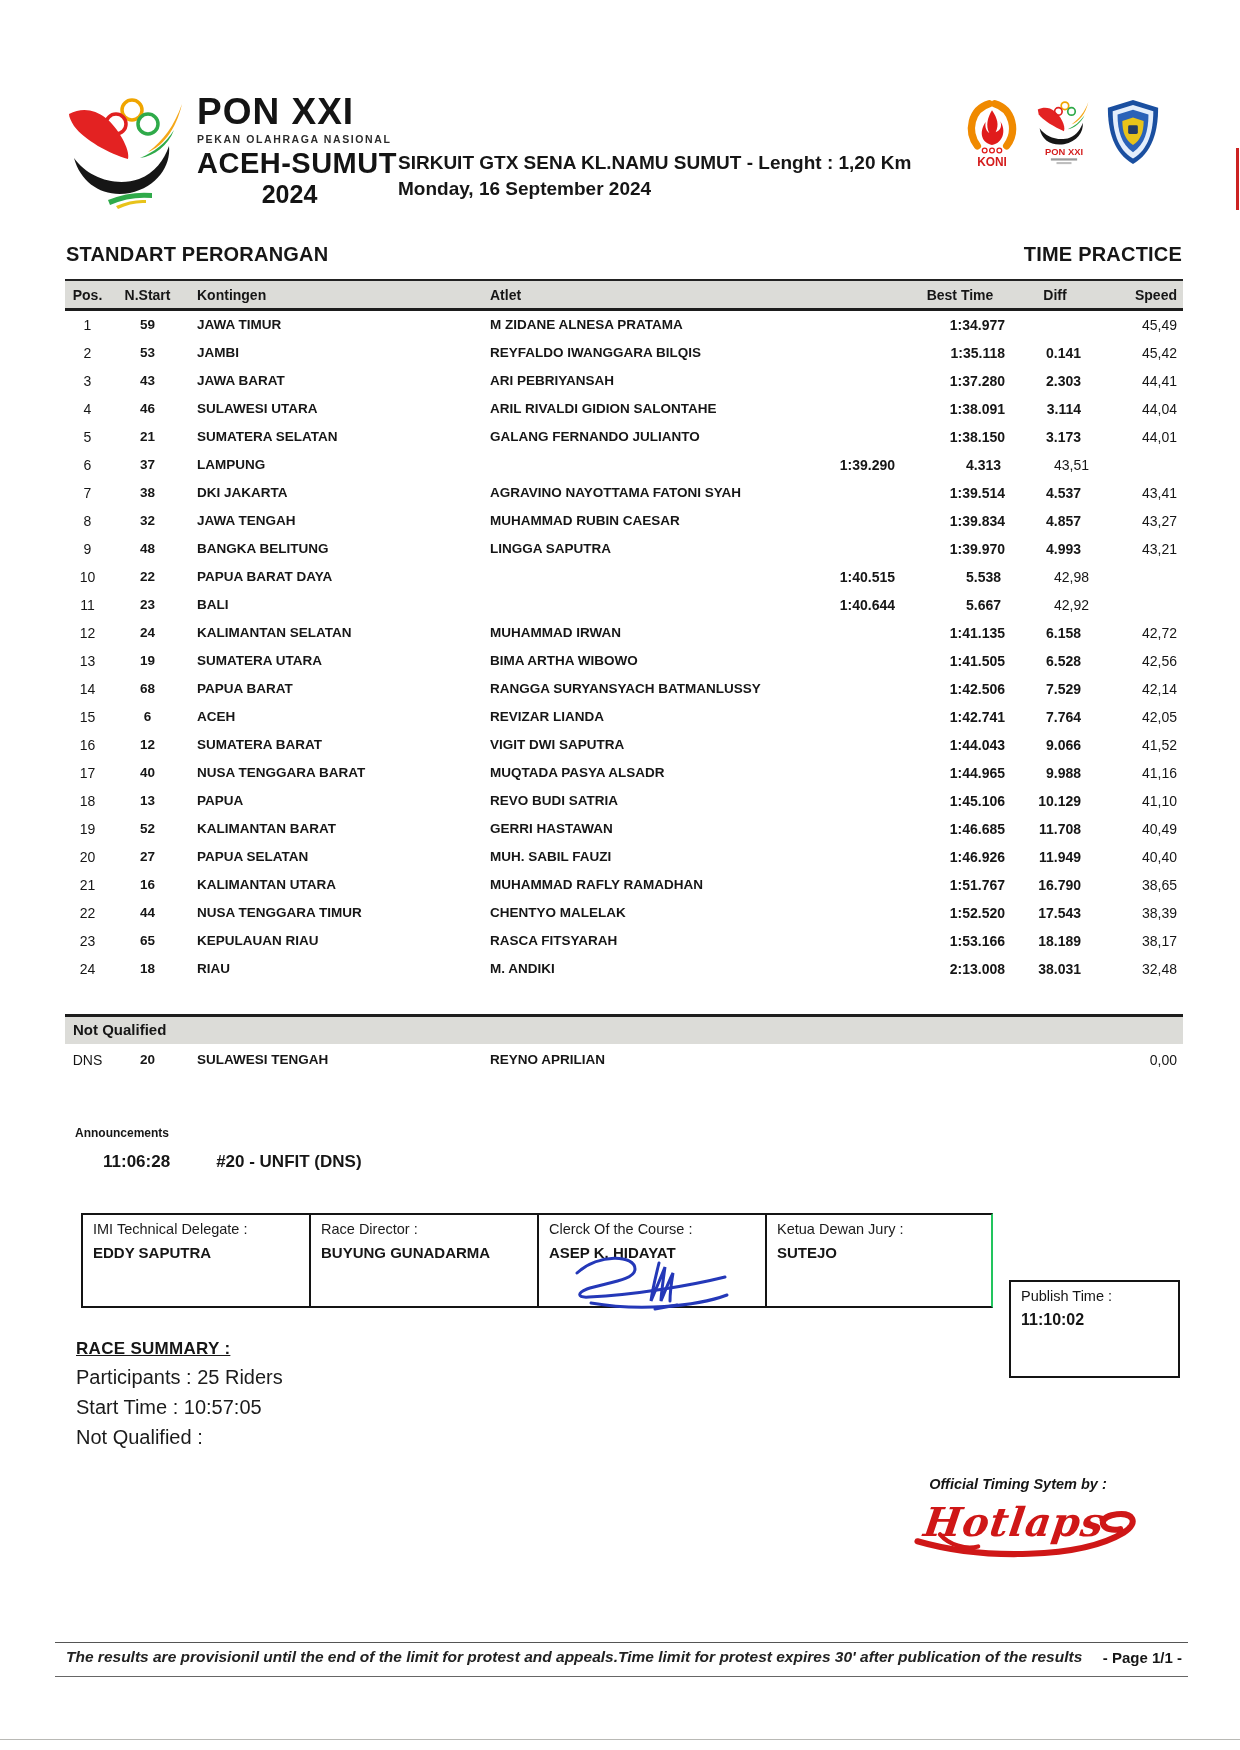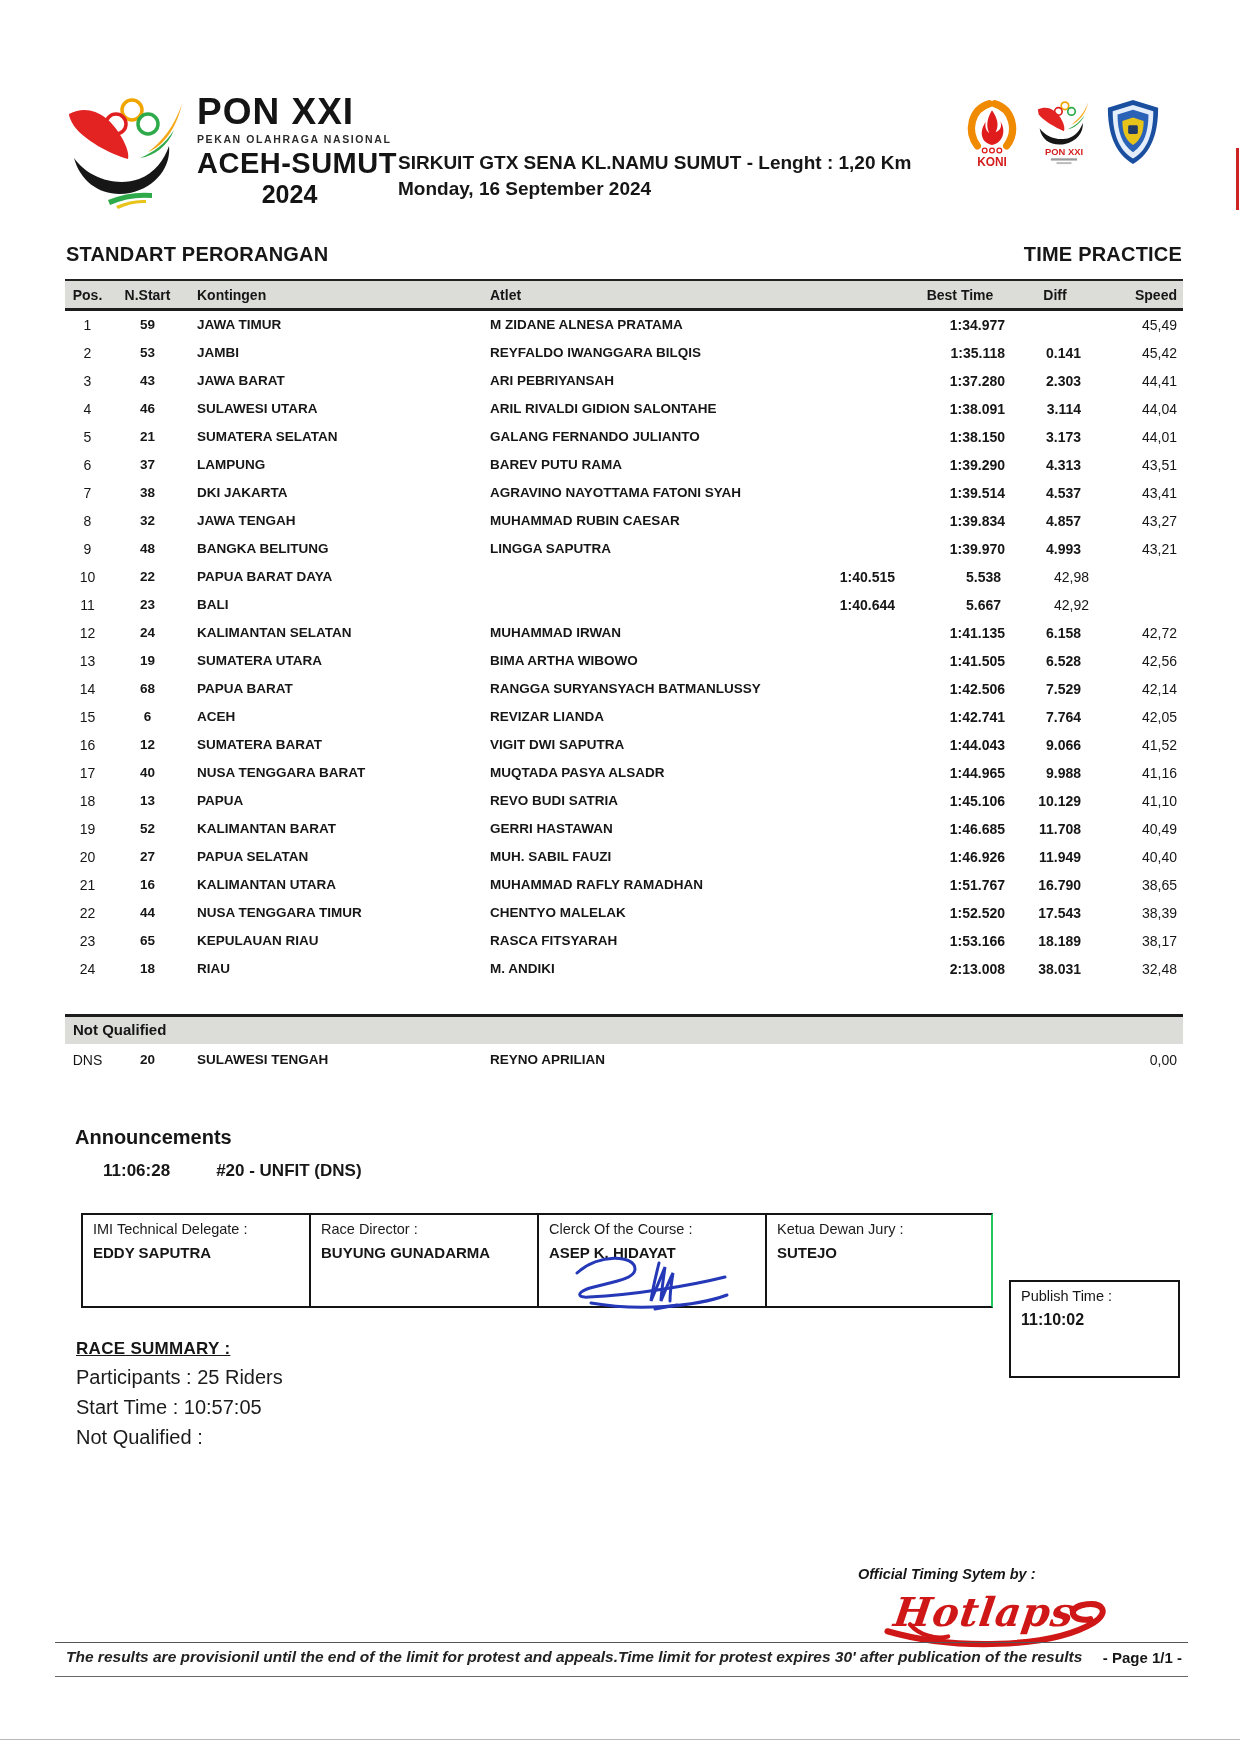--- a/index.html
+++ b/index.html
@@ -57,21 +57,21 @@
   
   .nq-bar{
     position:absolute;top:1014px;left:65px;width:1118px;height:27px;
     background:#dcdcd8;border-top:3px solid #1d1d1d;
   }
   .nq-label{font-size:15px;font-weight:bold;line-height:26px;padding-left:8px;}
   .nq-rows{position:absolute;top:1046px;left:65px;width:1118px;}
 
   
   .ann{position:absolute;top:1126px;left:75px;width:700px;}
-  .ann-title{font-size:20px;font-weight:bold;}
+  .ann-title{font-size:12px;font-weight:bold;}
   .ann-item{margin-top:12px;display:flex;font-size:17px;font-weight:bold;}
   .ann-time{margin-left:28px;}
   .ann-text{margin-left:46px;}
 
   
   .officials{position:absolute;top:1213px;left:81px;display:flex;}
   .obox{
     width:228px;height:95px;border:2px solid #141414;border-right:none;
     padding:6px 10px;box-sizing:border-box;position:relative;background:#fff;
   }
@@ -85,21 +85,21 @@
   }
   .publish-label{font-size:14.5px;}
   .publish-value{font-size:16px;font-weight:bold;margin-top:7px;}
 
   
   .summary{position:absolute;top:1339px;left:76px;width:500px;}
   .summary-title{font-size:17px;font-weight:bold;text-decoration:underline;letter-spacing:.3px;}
   .summary-line{font-size:20px;margin-top:7px;color:#1b1b1b;}
 
   
-  .timing{position:absolute;top:1566px;right:62px;width:320px;text-align:left;}
+  .timing{position:absolute;top:1476px;right:62px;width:320px;text-align:center;}
   .timing-label{font-size:14.5px;font-weight:bold;font-style:italic;}
   .timing-logo{margin-top:4px;}
 
   
   .footer-line1{position:absolute;top:1642px;left:55px;right:52px;border-top:1.5px solid #555;}
   .footer-row{position:absolute;top:1648px;left:66px;right:58px;display:flex;justify-content:space-between;align-items:center;}
   .footer-note{font-size:15.5px;font-style:italic;font-weight:bold;color:#222;}
   .footer-page{font-size:15px;font-weight:bold;white-space:nowrap;}
   .footer-line2{position:absolute;top:1676px;left:55px;right:52px;border-top:1.5px solid #666;}
   .scan-edge{position:absolute;top:1739px;left:0;width:1240px;border-top:1.5px solid #b9b9b5;}
@@ -234,21 +234,20 @@
       <span class="cell c2">SUMATERA SELATAN</span>
       <span class="cell c3">GALANG FERNANDO JULIANTO</span>
       <span class="cell c4">1:38.150</span>
       <span class="cell c5">3.173</span>
       <span class="cell c6">44,01</span>
     </div>
     <div class="trow tgrid">
       <span class="cell c0">6</span>
       <span class="cell c1">37</span>
       <span class="cell c2">LAMPUNG</span>
-      <span class="cell c3">BAREV PUTU RAMA</span>
       <span class="cell c4">1:39.290</span>
       <span class="cell c5">4.313</span>
       <span class="cell c6">43,51</span>
     </div>
     <div class="trow tgrid">
       <span class="cell c0">7</span>
       <span class="cell c1">38</span>
       <span class="cell c2">DKI JAKARTA</span>
       <span class="cell c3">AGRAVINO NAYOTTAMA FATONI SYAH</span>
       <span class="cell c4">1:39.514</span>

